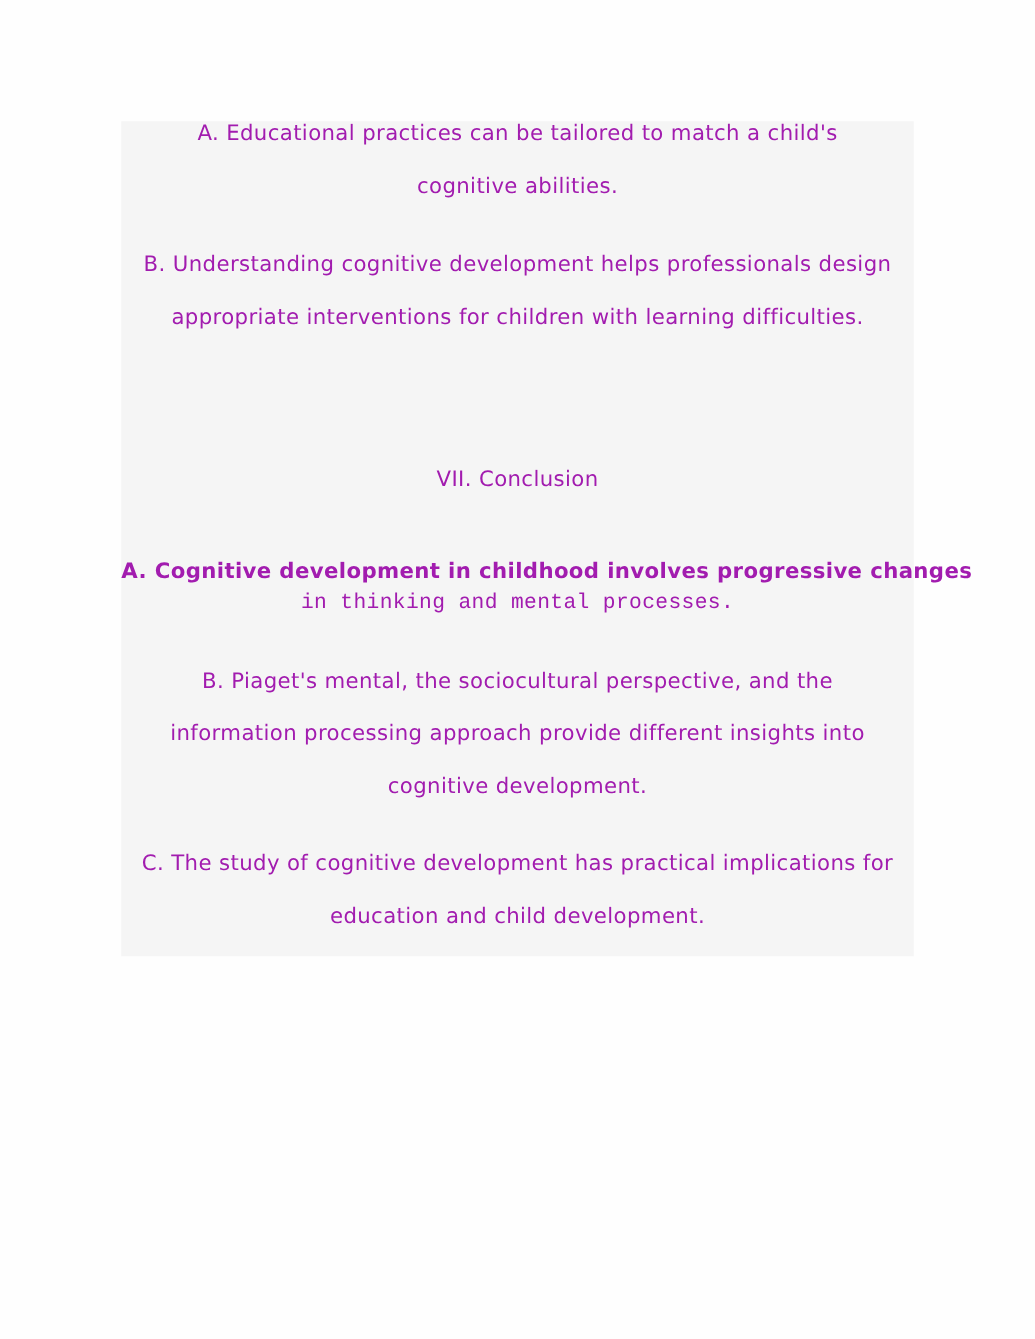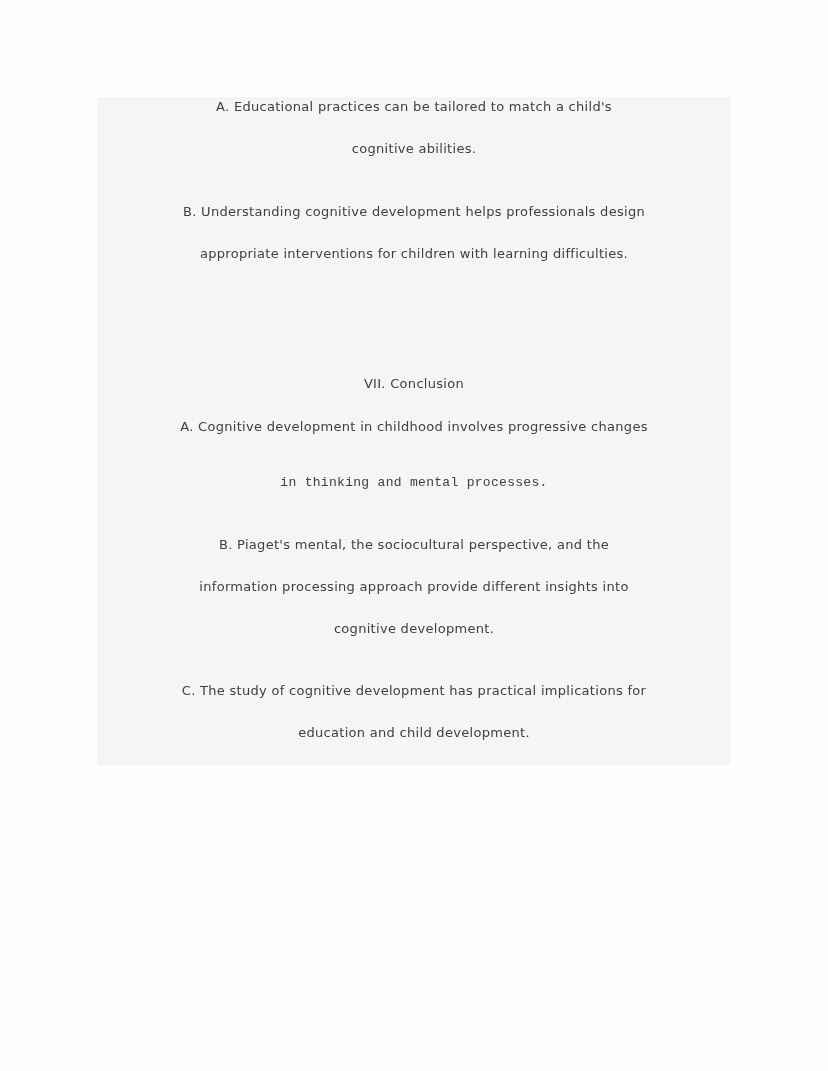--- a/index.html
+++ b/index.html
@@ -26,42 +26,42 @@
       top: 97px;
       width: 634px;
       height: 668px;
       background: #f5f5f5;
     }
     .line {
       position: absolute;
       left: 0;
       width: 634px;
       text-align: center;
-      font-size: 13px;
+      font-size: 17px;
       letter-spacing: 0.3px;
-      color: #404040;
+      color: #a21caf;
       white-space: nowrap;
       line-height: 20px;
     }
   </style>
 </head>
 <body>
 
 <div class="page">
   <div class="content-block">
 
     <div class="line" style="top:0px;">A. Educational practices can be tailored to match a child's</div>
     <div class="line" style="top:42px;">cognitive abilities.</div>
 
     <div class="line" style="top:105px;text-align:center;">B. Understanding cognitive development helps professionals design</div>
     <div class="line" style="top:147px;">appropriate interventions for children with learning difficulties.</div>
 
     <div class="line" style="top:277px;">VII. Conclusion</div>
 
-    <div class="line" style="top:320px;">A. Cognitive development in childhood involves progressive changes</div>
+    <div class="line" style="top:350px;font-weight:bold;">A. Cognitive development in childhood involves progressive changes</div>
     <div class="line" style="top:376px;font-family:Liberation Mono, monospace;">in thinking and mental processes.</div>
 
     <div class="line" style="top:438px;">B. Piaget's mental, the sociocultural perspective, and the</div>
     <div class="line" style="top:480px;">information processing approach provide different insights into</div>
     <div class="line" style="top:522px;">cognitive development.</div>
 
     <div class="line" style="top:584px;text-align:center;">C. The study of cognitive development has practical implications for</div>
     <div class="line" style="top:626px;">education and child development.</div>
 
   </div>

